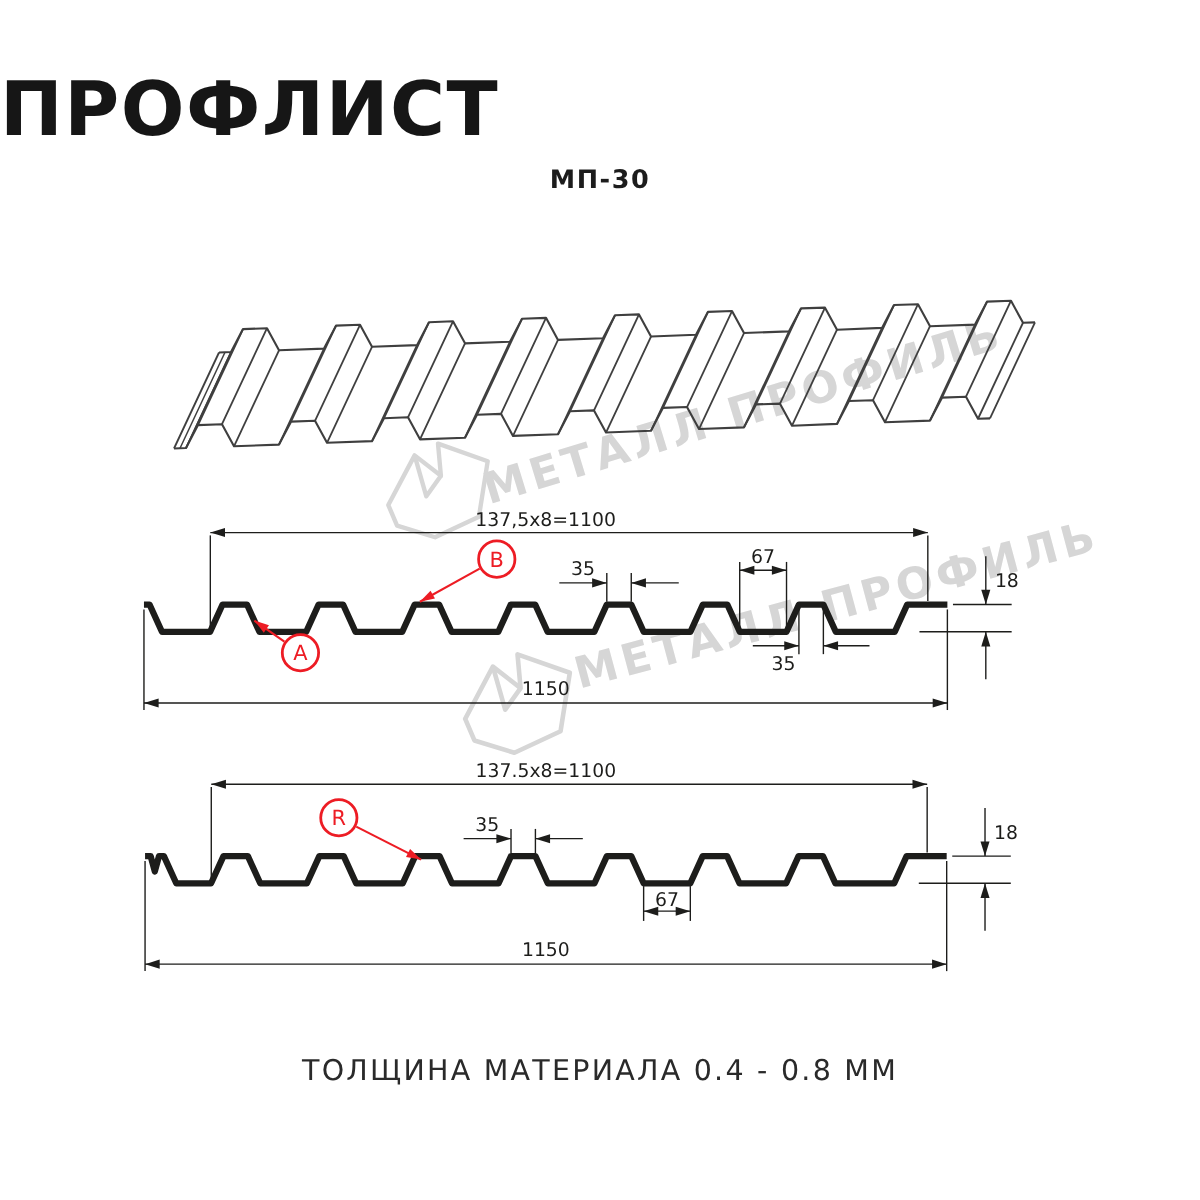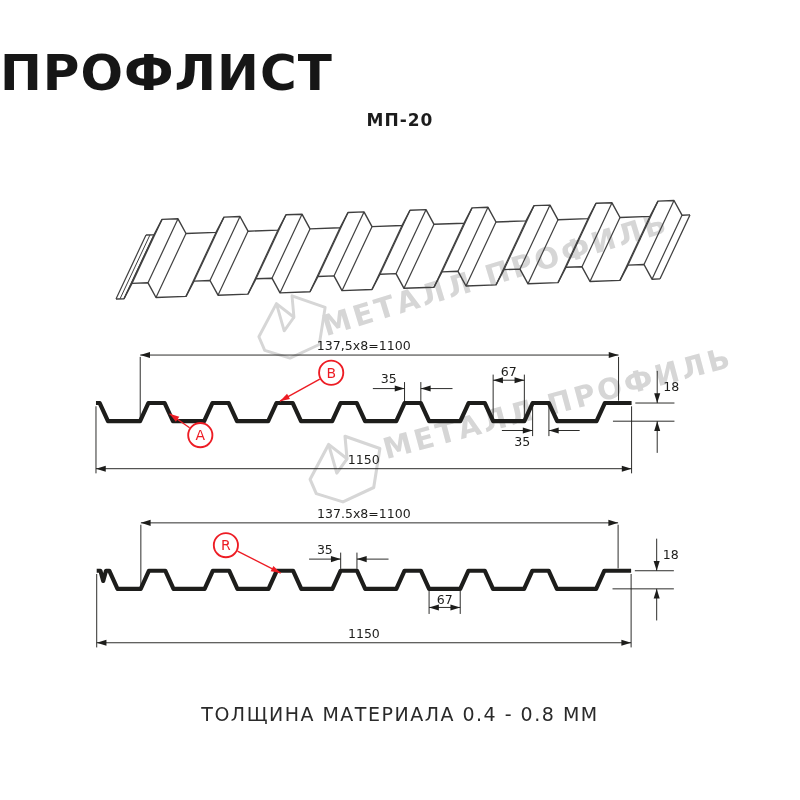--- a/index.html
+++ b/index.html
@@ -23,21 +23,21 @@
   #diag1{left:82px;top:340px;}
   #diag2{left:82px;top:508px;}
   svg{font-family:"DejaVu Sans","Liberation Sans",sans-serif;}
 </style>
 </head>
 <body>
 
 <div class="page">
 
   <div class="title">ПРОФЛИСТ</div>
-  <div class="subtitle">МП-20</div>
+  <div class="subtitle">МП-30</div>
 
   <svg id="wm1-logo" class="wm-logo" width="84" height="76" viewBox="0 0 84 78">
     <path d="M8 50 L26 16 L44 30 L42 8 L76 20 L70 58 L40 72 L14 64 Z" fill="none" stroke="#d6d6d6" stroke-width="3" stroke-linejoin="round"></path>
     <path d="M26 16 L34 44 L44 30" fill="none" stroke="#d6d6d6" stroke-width="3" stroke-linejoin="round"></path>
   </svg>
   <div id="wm1-text" class="wm-text">МЕТАЛЛ ПРОФИЛЬ</div>
 
   <svg id="wm2-logo" class="wm-logo" width="90" height="80" viewBox="0 0 84 78">
     <path d="M8 50 L26 16 L44 30 L42 8 L76 20 L70 58 L40 72 L14 64 Z" fill="none" stroke="#d6d6d6" stroke-width="3" stroke-linejoin="round"></path>
     <path d="M26 16 L34 44 L44 30" fill="none" stroke="#d6d6d6" stroke-width="3" stroke-linejoin="round"></path>

